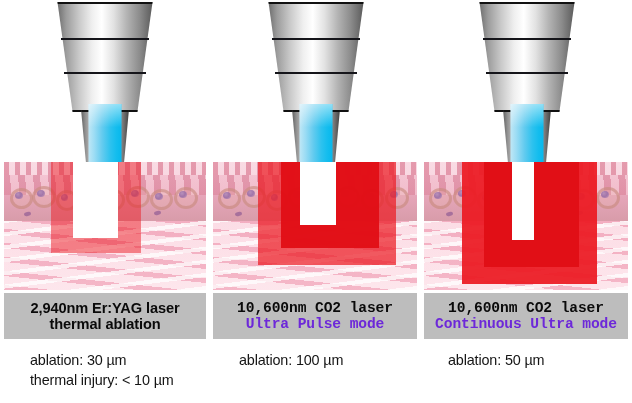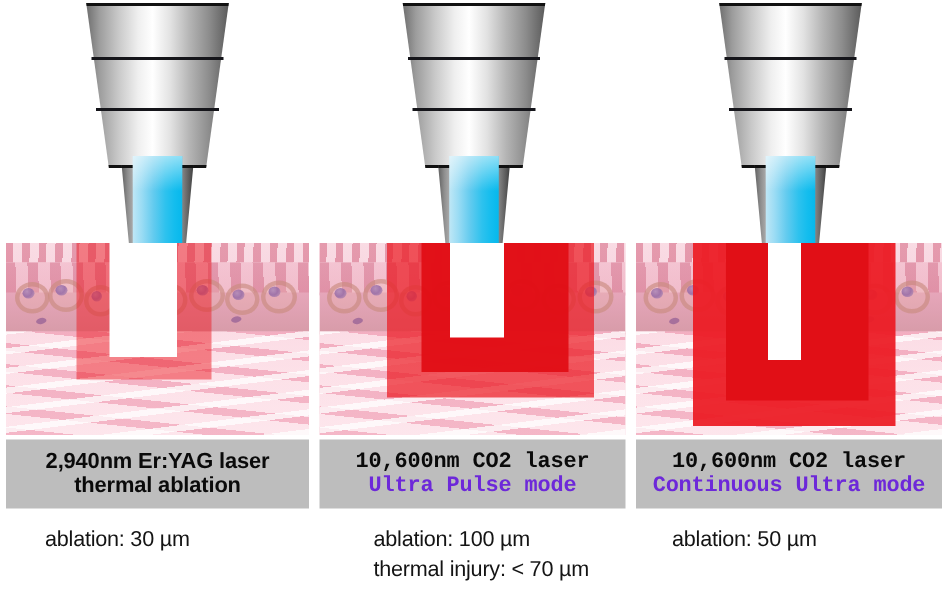--- a/index.html
+++ b/index.html
@@ -132,21 +132,21 @@
     line-height:1.12;
   }
   .p2 .cap,.p3 .cap{left:2px;width:204px;font-family:Liberation Mono, monospace;}
   .cap-l1{font-size:14.6px;font-weight:bold;color:#0a0a0a;letter-spacing:-.1px;}
   .cap-l2{font-size:14.6px;font-weight:bold;letter-spacing:-.1px;}
   .cap-l2.dark{color:#0a0a0a;}
   .cap-l2.red{color:#6d28d9;}
 
   
   .stats{position:absolute;top:350px;left:18px;width:196px;line-height:1.42;margin-left:12px;}
-  .p2 .stats{left:26px;}
+  .p2 .stats{left:16px;}
   .p3 .stats{left:14px;}
   .stat{font-size:14.4px;color:#141414;white-space:nowrap;letter-spacing:-.15px;}
 </style>
 </head>
 <body>
 
 <div class="board">
 
   <div class="panel p1">
 
@@ -192,20 +192,21 @@
       <div class="crater" style="left:69px;top:0;width:45px;height:76px;"></div>
     </div>
 
     <div class="cap">
       <div class="cap-l1">2,940nm Er:YAG laser</div>
       <div class="cap-l2 dark">thermal ablation</div>
     </div>
 
     <div class="stats">
       <div class="stat">ablation: 30 µm</div>
+      <div class="stat">thermal injury: &lt; 10 µm</div>
     </div>
   </div>
 
   <div class="panel p2">
 
     <div class="hp">
       <div class="cone"></div>
       <div class="cone-out"></div>
       <div class="cone-line cl1"></div>
       <div class="cone-line cl2"></div>
@@ -247,21 +248,20 @@
       <div class="crater" style="left:87px;top:0;width:36px;height:63px;"></div>
     </div>
 
     <div class="cap">
       <div class="cap-l1">10,600nm CO2 laser</div>
       <div class="cap-l2 red">Ultra Pulse mode</div>
     </div>
 
     <div class="stats">
       <div class="stat">ablation: 100 µm</div>
-      <div class="stat">thermal injury: &lt; 70 µm</div>
     </div>
   </div>
 
   <div class="panel p3">
 
     <div class="hp">
       <div class="cone"></div>
       <div class="cone-out"></div>
       <div class="cone-line cl1"></div>
       <div class="cone-line cl2"></div>

